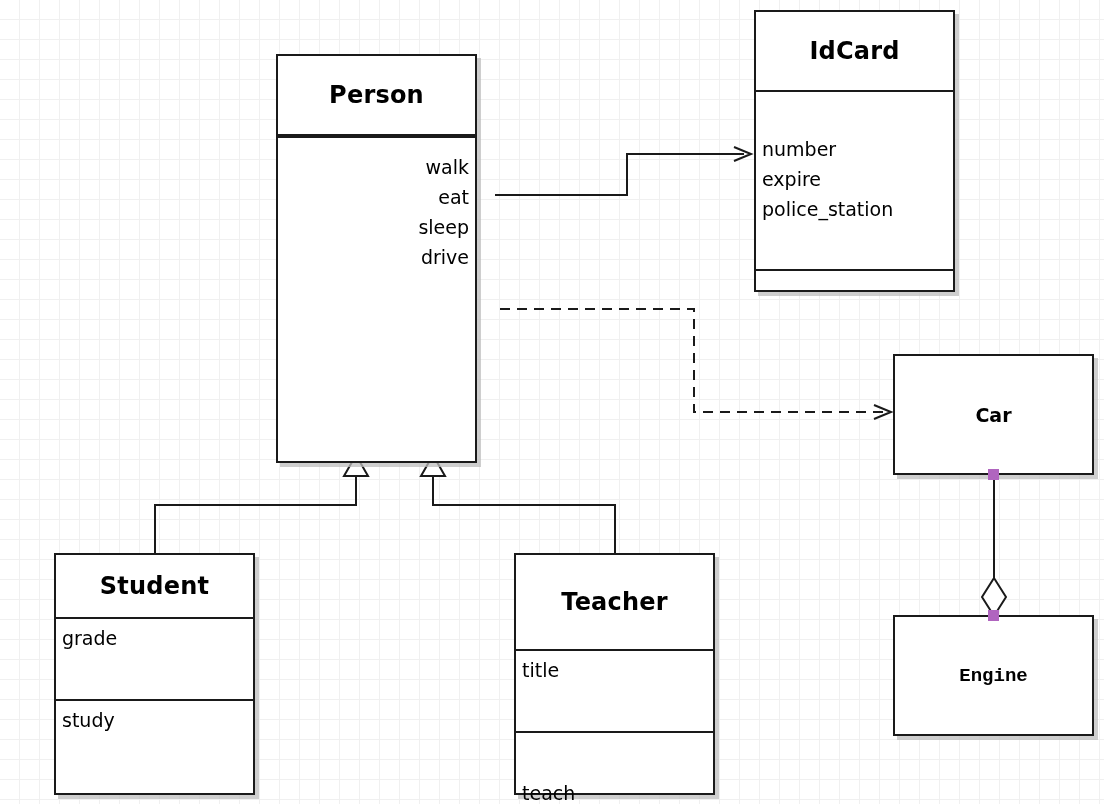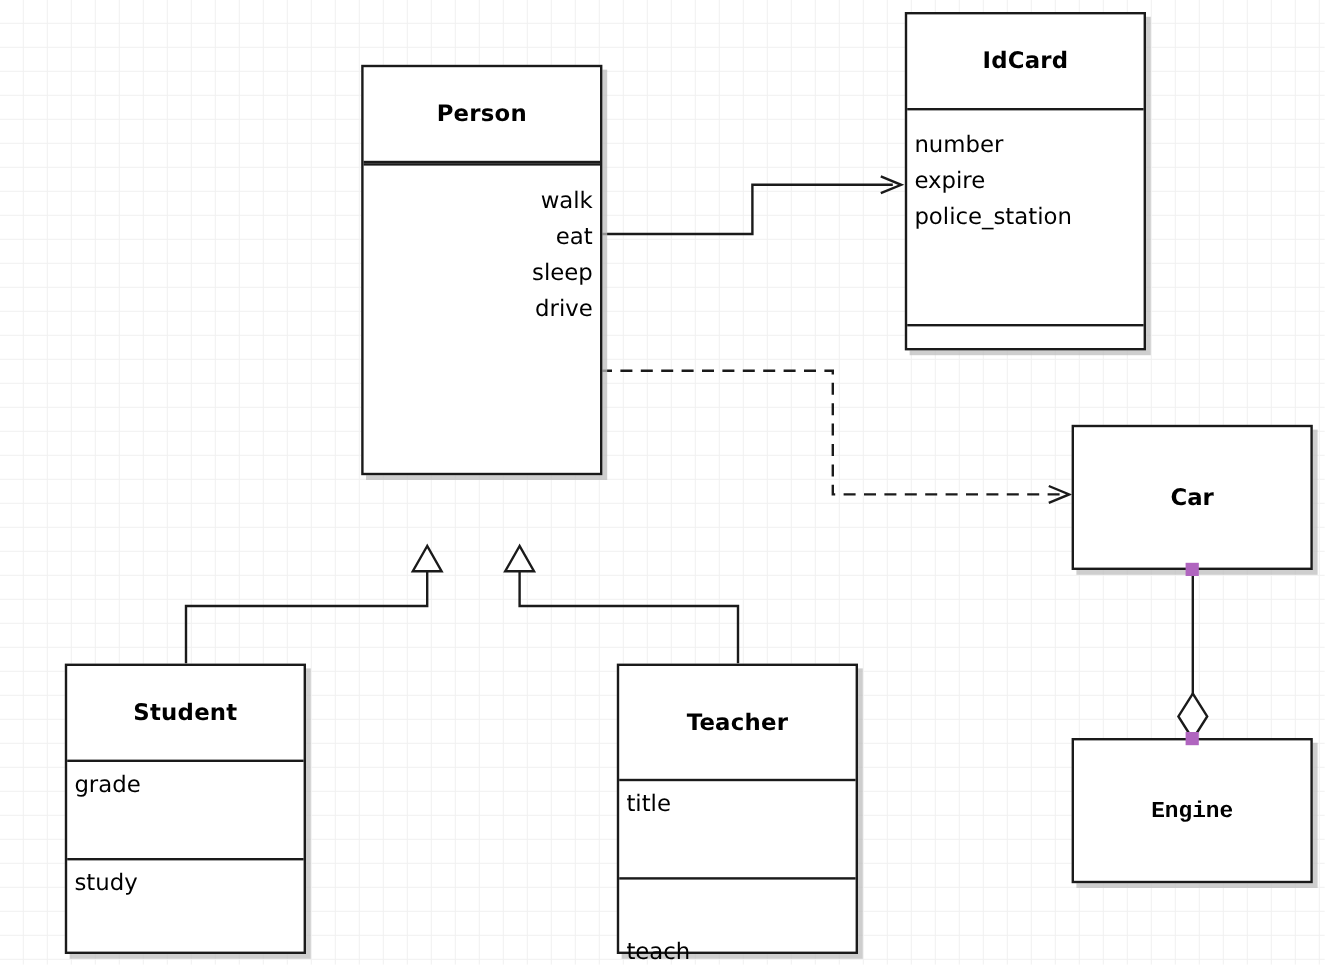--- a/index.html
+++ b/index.html
@@ -34,21 +34,21 @@
     border: 2px solid #1a1a1a;
     box-shadow: 4px 4px 0 0 rgba(190,190,190,0.75);
     z-index: 5;
   }
   .cls-title {
     box-sizing: border-box;
     display: flex;
     align-items: center;
     justify-content: center;
     font-weight: bold;
-    font-size: 19px;
+    font-size: 24px;
     color: #000000;
     letter-spacing: 0.2px;
   }
   .divider {
     height: 2px;
     background: #1a1a1a;
     width: 100%;
   }
   .cls-section {
     box-sizing: border-box;
@@ -105,50 +105,50 @@
       <path d="M 615 553 L 615 505 L 433 505 L 433 473" fill="none" stroke="#1a1a1a" stroke-width="2"></path>
       <polygon points="433,455 421,476 445,476" fill="#ffffff" stroke="#1a1a1a" stroke-width="2"></polygon>
     </g>
 
     <g>
       <path d="M 994 475 L 994 580" fill="none" stroke="#1a1a1a" stroke-width="2"></path>
       <polygon points="994,578 982,597 994,616 1006,597" fill="#ffffff" stroke="#1a1a1a" stroke-width="2"></polygon>
     </g>
   </svg>
 
-  <div class="uml-class" style="left:301px; top:54px; width:201px; height:342px;">
+  <div class="uml-class" style="left:276px; top:54px; width:201px; height:409px;">
     <div class="cls-title" style="height:78px;">
       <span>Person</span>
     </div>
     <div class="divider"></div>
     <div class="divider"></div>
     <div class="cls-section" style="height:162px;text-align:right;">
       <div class="member">walk</div>
       <div class="member">eat</div>
       <div class="member">sleep</div>
       <div class="member">drive</div>
     </div>
   </div>
 
   <div class="uml-class" style="left:754px; top:10px; width:201px; height:282px;">
     <div class="cls-title" style="height:78px;">
       <span>IdCard</span>
     </div>
     <div class="divider"></div>
-    <div class="cls-section" style="height:178px;">
+    <div class="cls-section" style="height:149px;margin-top:28px;">
       <div class="member">number</div>
       <div class="member">expire</div>
       <div class="member">police_station</div>
     </div>
     <div class="divider"></div>
     <div class="cls-section" style="height:42px;"></div>
   </div>
 
   <div class="uml-class" style="left:54px; top:553px; width:201px; height:242px;">
-    <div class="cls-title" style="height:78px;text-align:center;">
+    <div class="cls-title" style="height:62px;text-align:center;">
       <span>Student</span>
     </div>
     <div class="divider"></div>
     <div class="cls-section compact" style="height:80px;">
       <div class="member">grade</div>
     </div>
     <div class="divider"></div>
     <div class="cls-section compact" style="height:66px;">
       <div class="member">study</div>
     </div>

